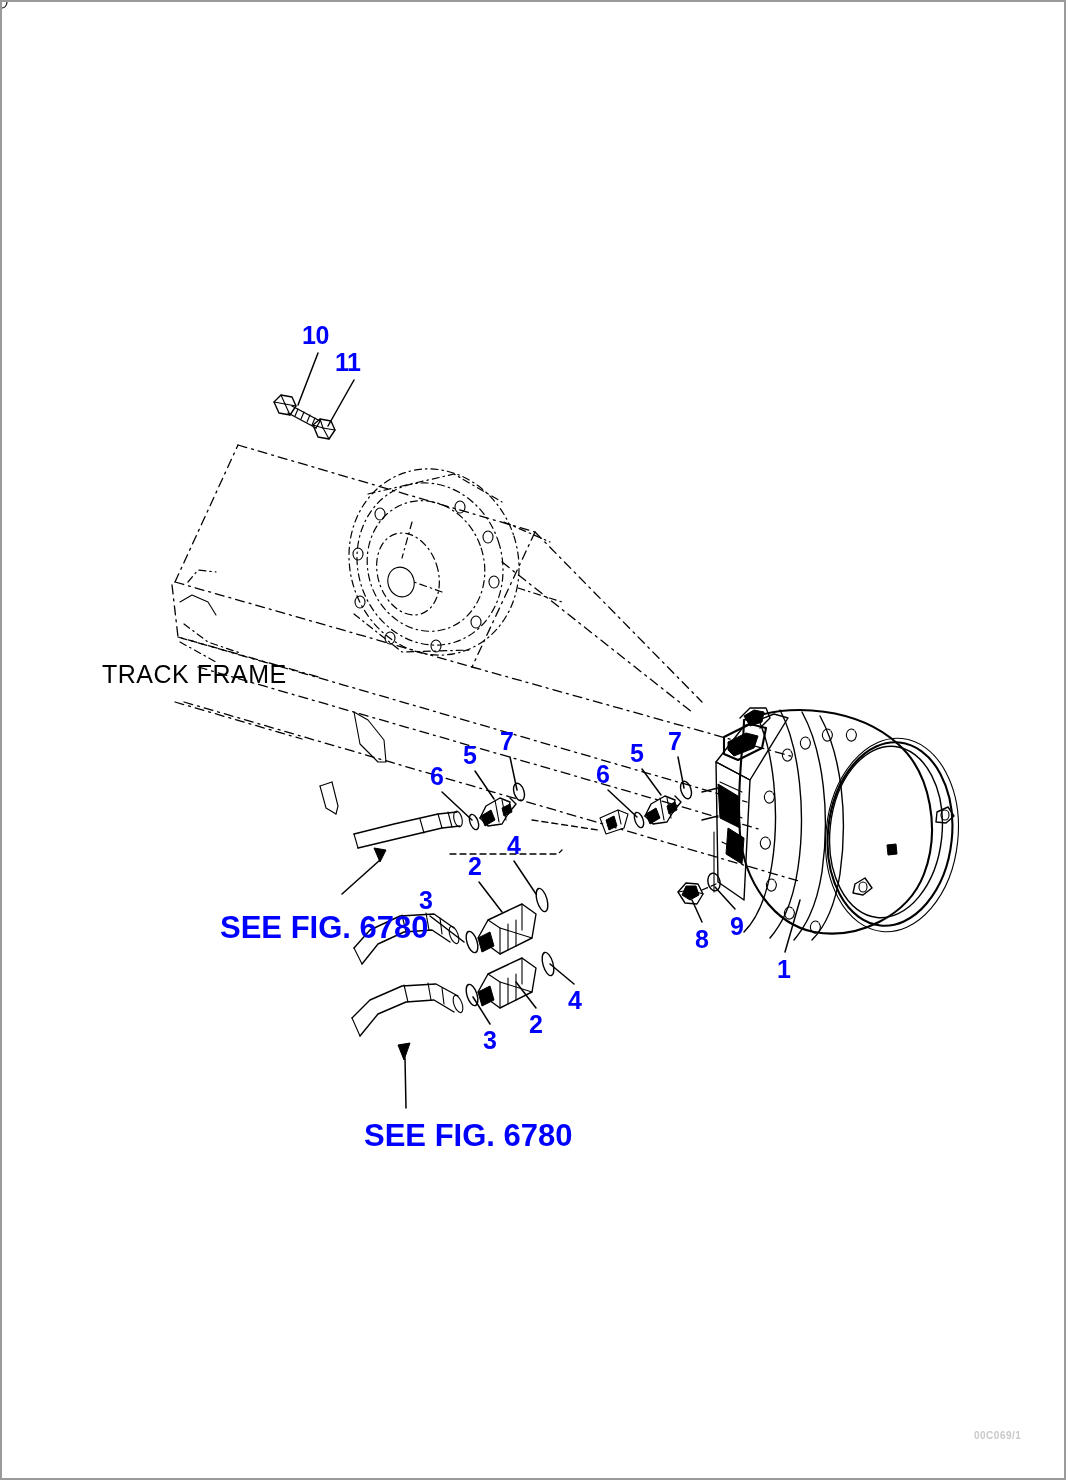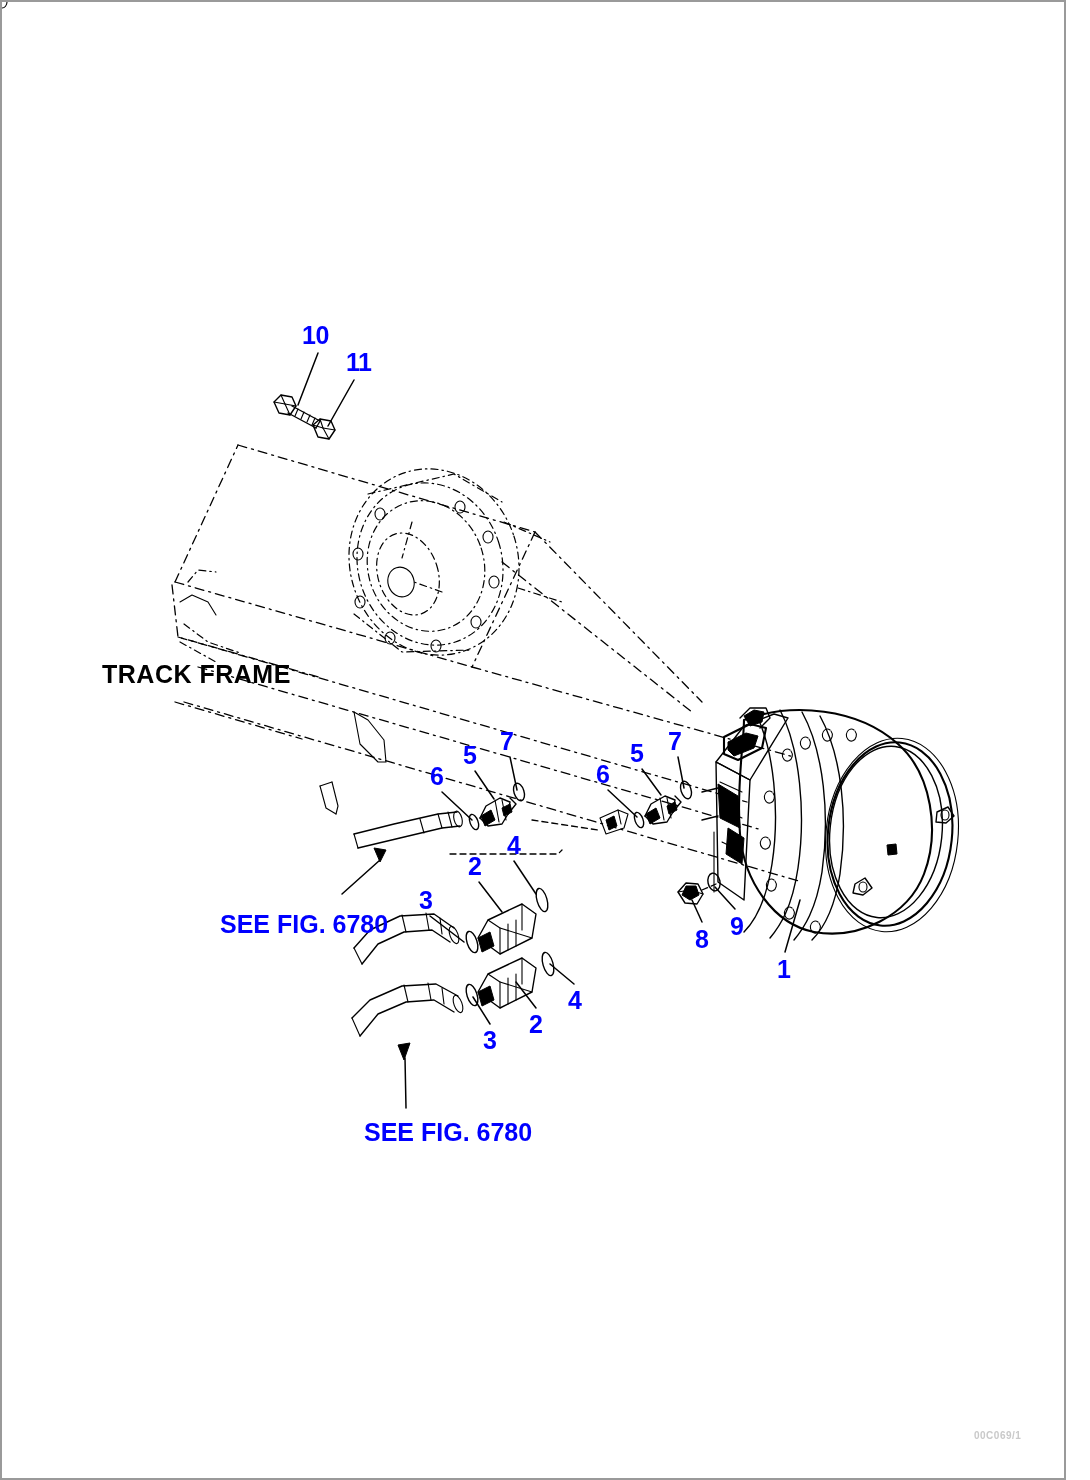--- a/index.html
+++ b/index.html
@@ -37,31 +37,31 @@
     line-height: 1;
     letter-spacing: -0.5px;
     user-select: none;
     white-space: nowrap;
   }
   .ref-label {
     position: absolute;
     color: #0000ff;
     font-family: "Liberation Sans", sans-serif;
     font-weight: bold;
-    font-size: 25px;
+    font-size: 31px;
     line-height: 1;
     letter-spacing: 0px;
     white-space: nowrap;
     user-select: none;
   }
   .black-label {
     position: absolute;
     color: #000000;
     font-family: "Liberation Sans", sans-serif;
-    font-weight: bold;
+    font-weight: normal;
     font-size: 25px;
     line-height: 1;
     letter-spacing: 0.5px;
     white-space: nowrap;
     user-select: none;
   }
   .figcode {
     position: absolute;
     color: #c9c9c9;
     font-family: "Liberation Sans", sans-serif;
@@ -346,21 +346,21 @@
       <path class="leader" d="M 534,1006 L 514,980"></path>
       <path class="leader" d="M 488,1022 L 471,995"></path>
       <path class="leader" d="M 700,920 L 690,898"></path>
       <path class="leader" d="M 733,907 L 713,885"></path>
       <path class="leader" d="M 783,950 L 798,898"></path>
     </g>
 
   </svg>
 
   <div class="callout" style="left:300px; top:321px;">10</div>
-  <div class="callout" style="left:344px; top:348px;text-align:center;">11</div>
+  <div class="callout" style="left:333px; top:348px;text-align:center;">11</div>
   <div class="callout" style="left:428px; top:762px;">6</div>
   <div class="callout" style="left:461px; top:741px;">5</div>
   <div class="callout" style="left:498px; top:727px;">7</div>
   <div class="callout" style="left:594px; top:760px;">6</div>
   <div class="callout" style="left:628px; top:739px;">5</div>
   <div class="callout" style="left:666px; top:727px;">7</div>
   <div class="callout" style="left:505px; top:831px;">4</div>
   <div class="callout" style="left:466px; top:852px;">2</div>
   <div class="callout" style="left:417px; top:886px;">3</div>
   <div class="callout" style="left:566px; top:986px;">4</div>

